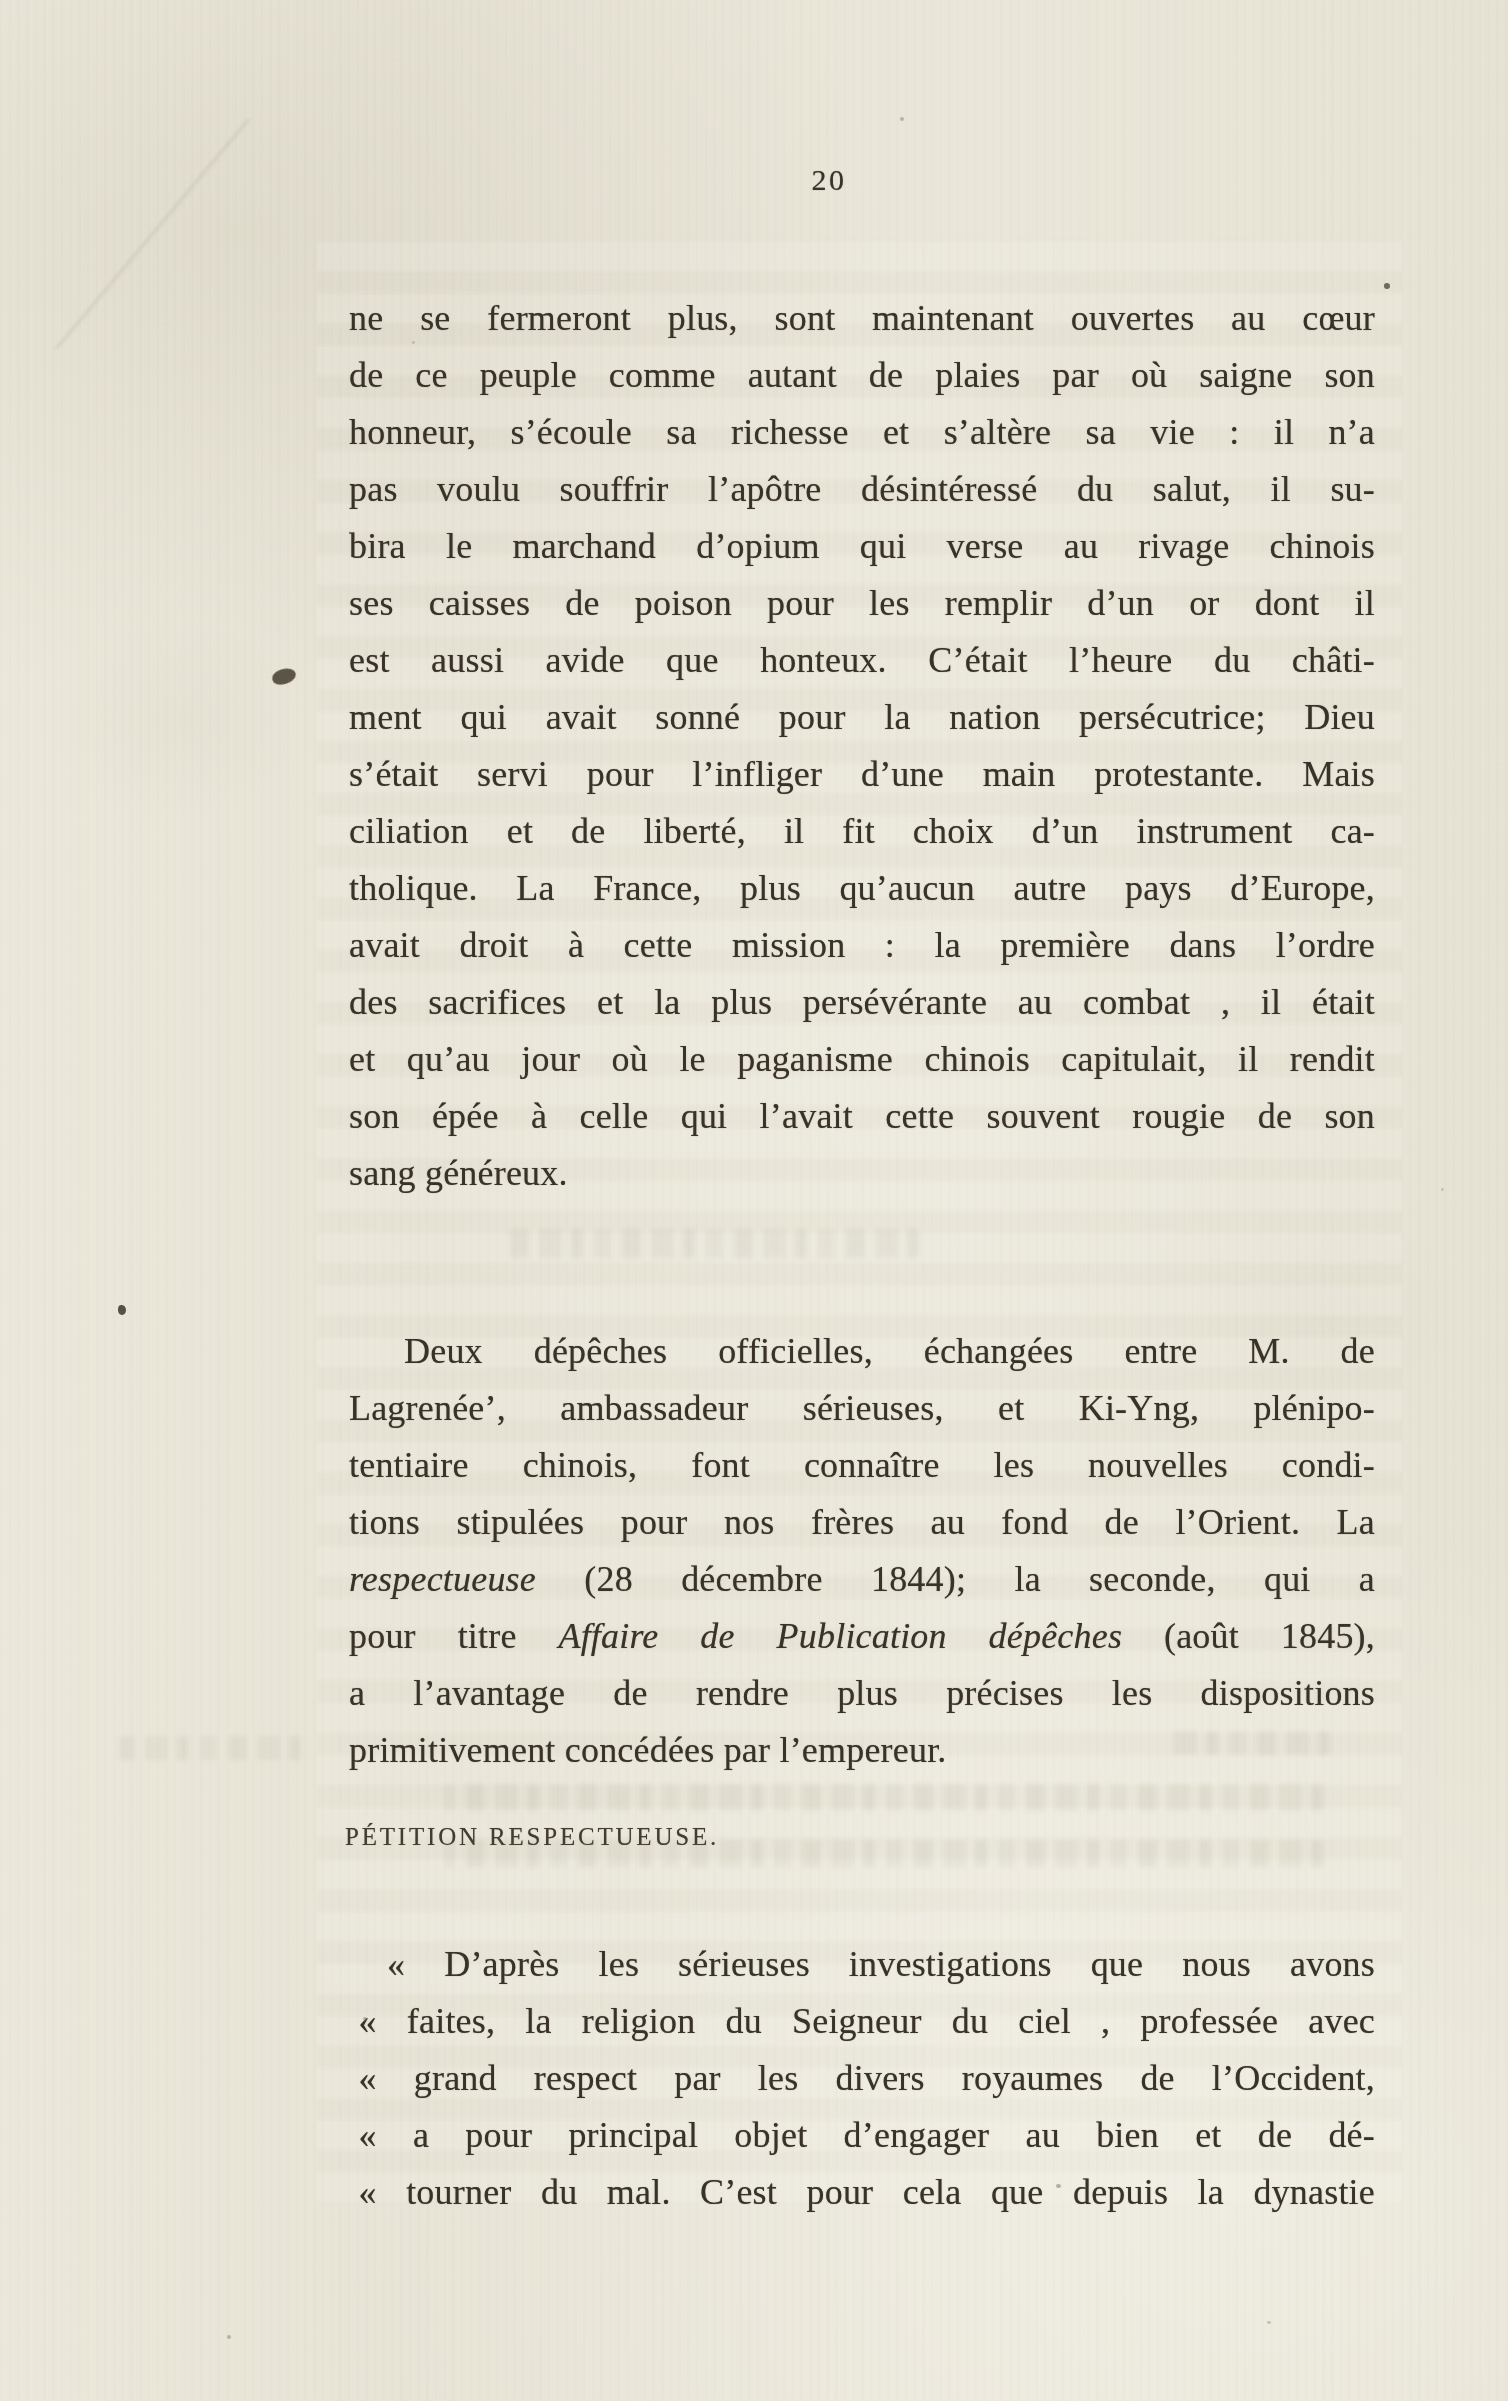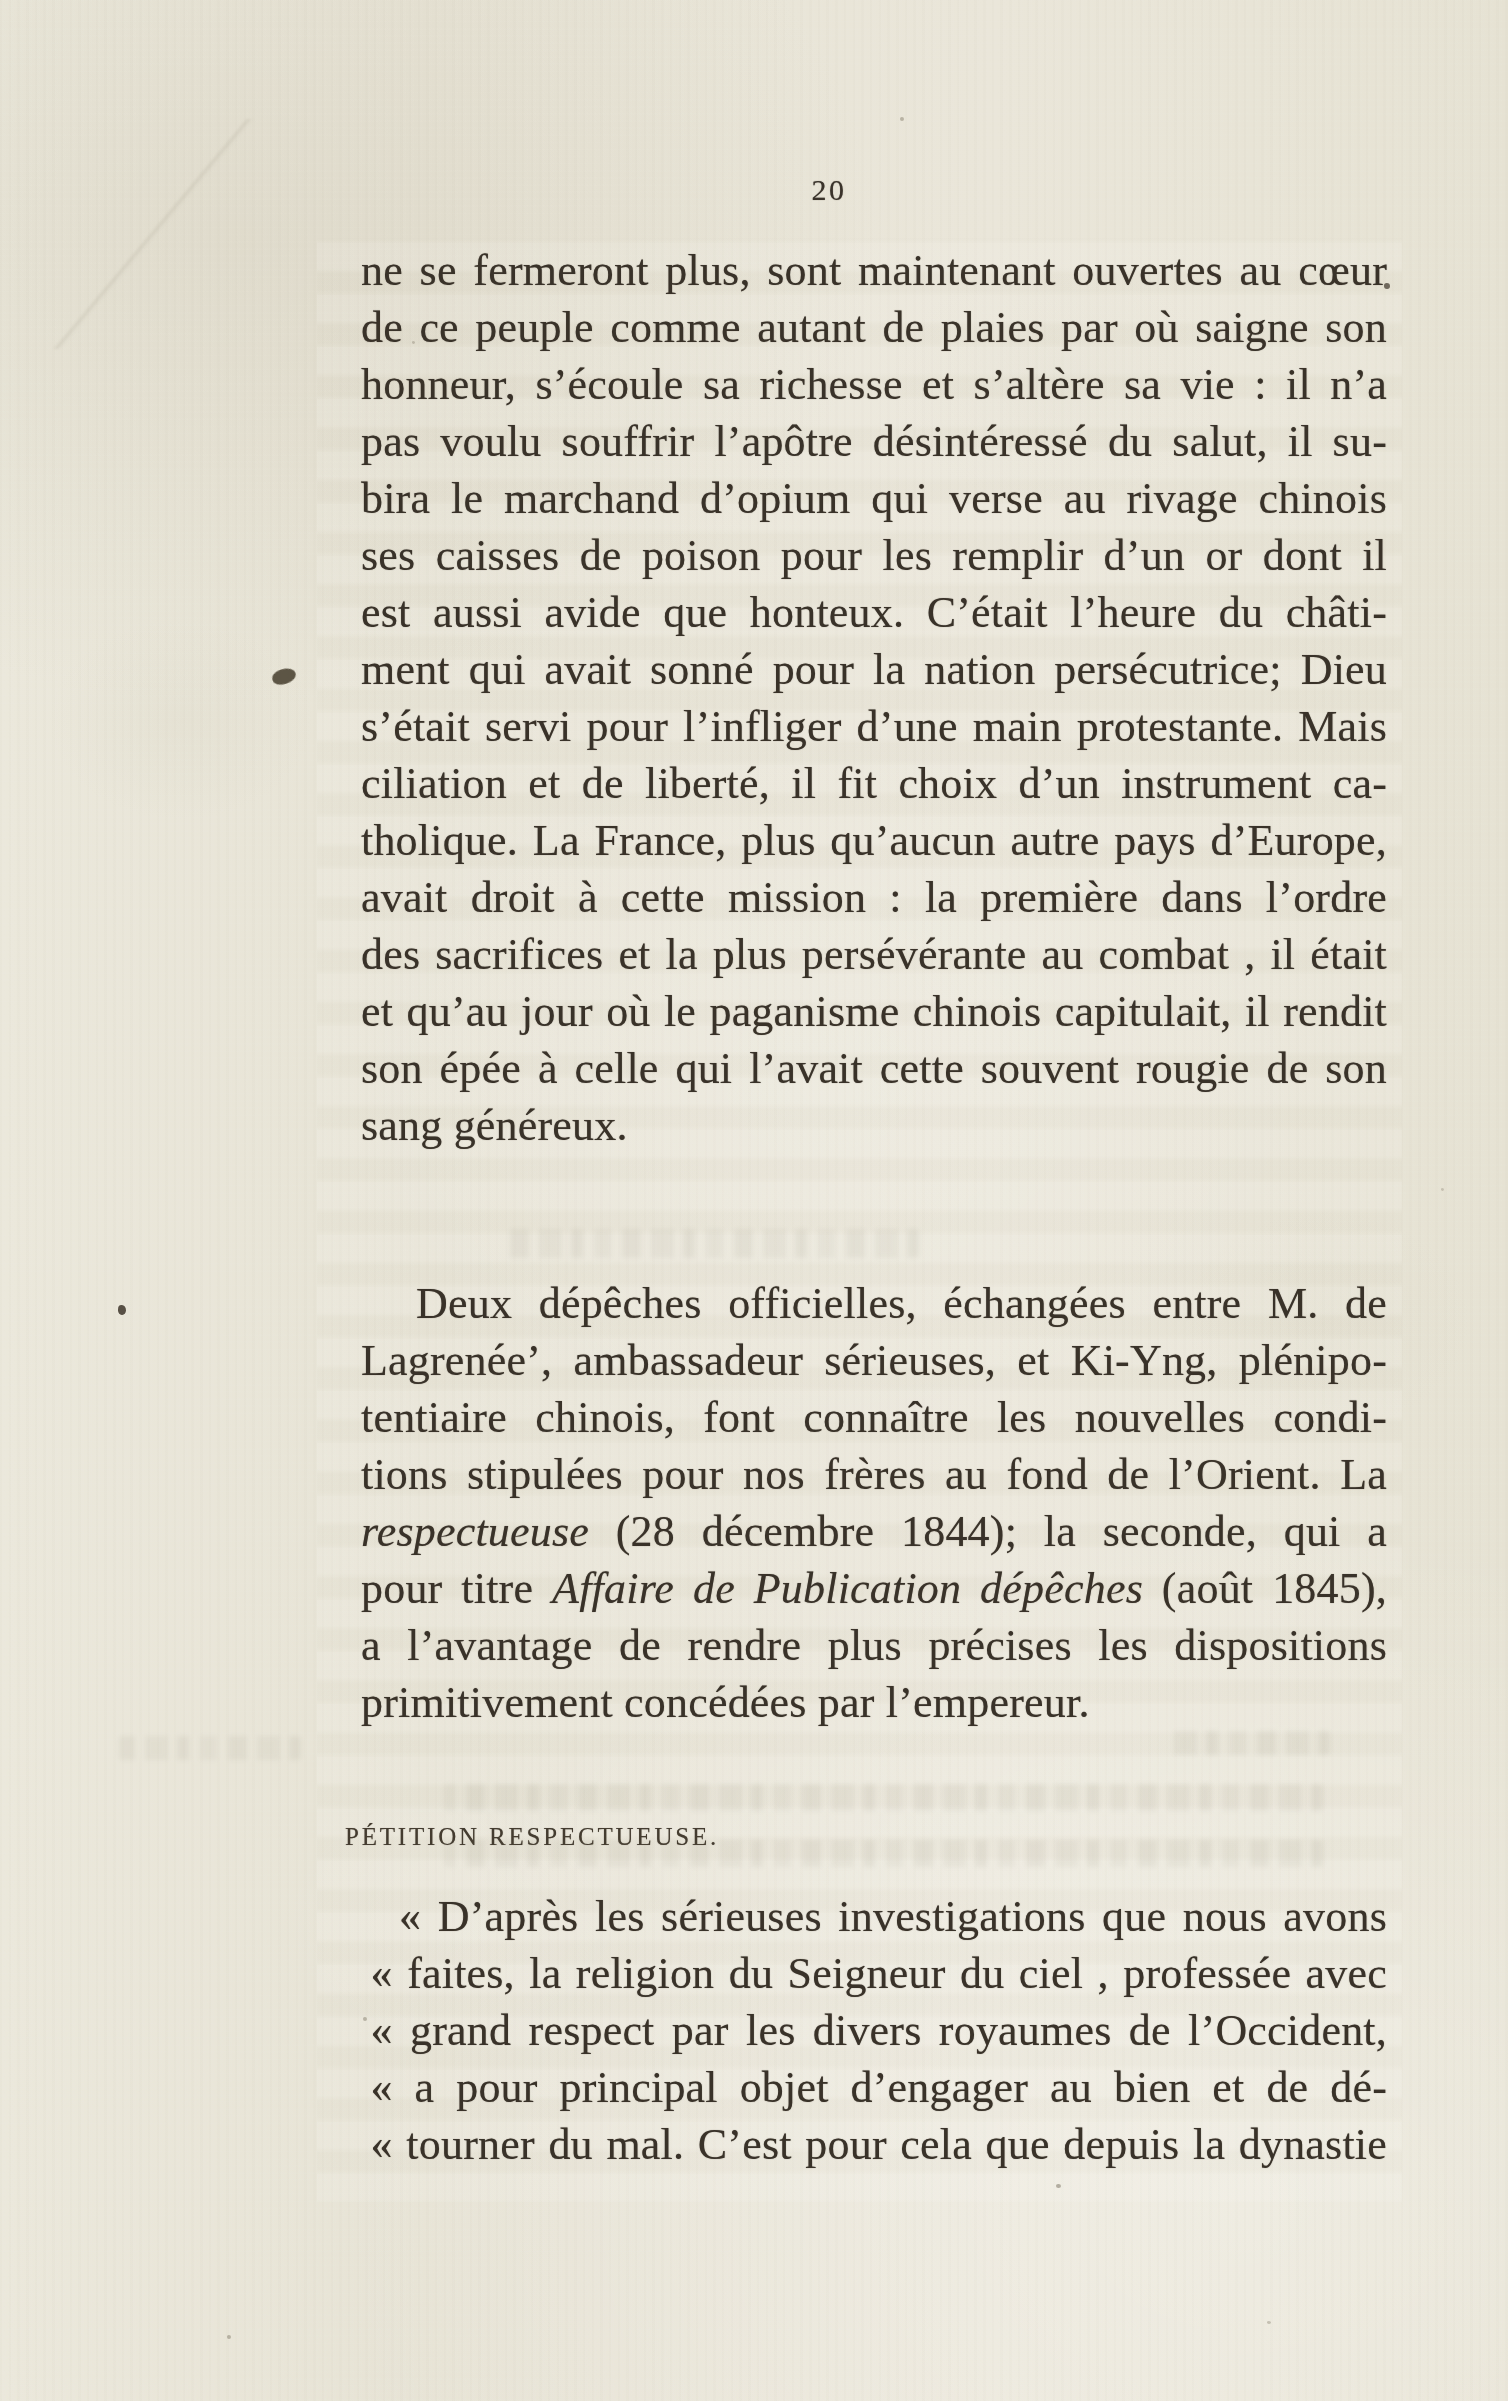--- a/index.html
+++ b/index.html
@@ -29,27 +29,27 @@
   }
   
   #impression{
     position:absolute;left:317px;top:238px;width:1085px;height:1964px;
     background:repeating-linear-gradient(180deg,
       rgba(255,255,253,0.22) 4.8px, rgba(255,255,253,0.22) 30px,
       rgba(150,142,120,0.035) 36px, rgba(150,142,120,0.035) 52px, rgba(255,255,253,0.10) 57px);
     opacity:.55;pointer-events:none;
   }
   .pagenum{
-    position:absolute;left:710px;top:173px;width:238px;
+    position:absolute;left:710px;top:163px;width:238px;
     text-align:center;font-size:30px;color:#3a332b;letter-spacing:2.4px;
     text-shadow:0 0 1px rgba(58,50,40,0.6);
   }
   .textcol{position:absolute;left:345px;width:1026px;color:#393229;}
-  .para{position:absolute;left:16px;width:1026px;font-size:44px;line-height:57px;
-    letter-spacing:0.2px;text-shadow:0 0 1px rgba(56,48,38,0.55);}
+  .para{position:absolute;left:4px;width:1026px;font-size:36px;line-height:57px;
+    letter-spacing:0.2px;text-shadow:0 0 1px rgba(56,48,38,0.55);margin-top:48px;}
   .p0{top:242px;}
   .p1{top:1275px;}
   .p3{top:1888px;}
   .line{text-align:justify;text-align-last:justify;white-space:normal;}
   .line.short{text-align-last:left;}
   .it{font-style:italic;}
   .heading{
     position:absolute;left:0;top:1823px;width:1026px;text-align:left;
     font-size:25px;letter-spacing:2.8px;color:#443c30;
     text-shadow:0 0 0.8px rgba(60,52,40,0.5);

